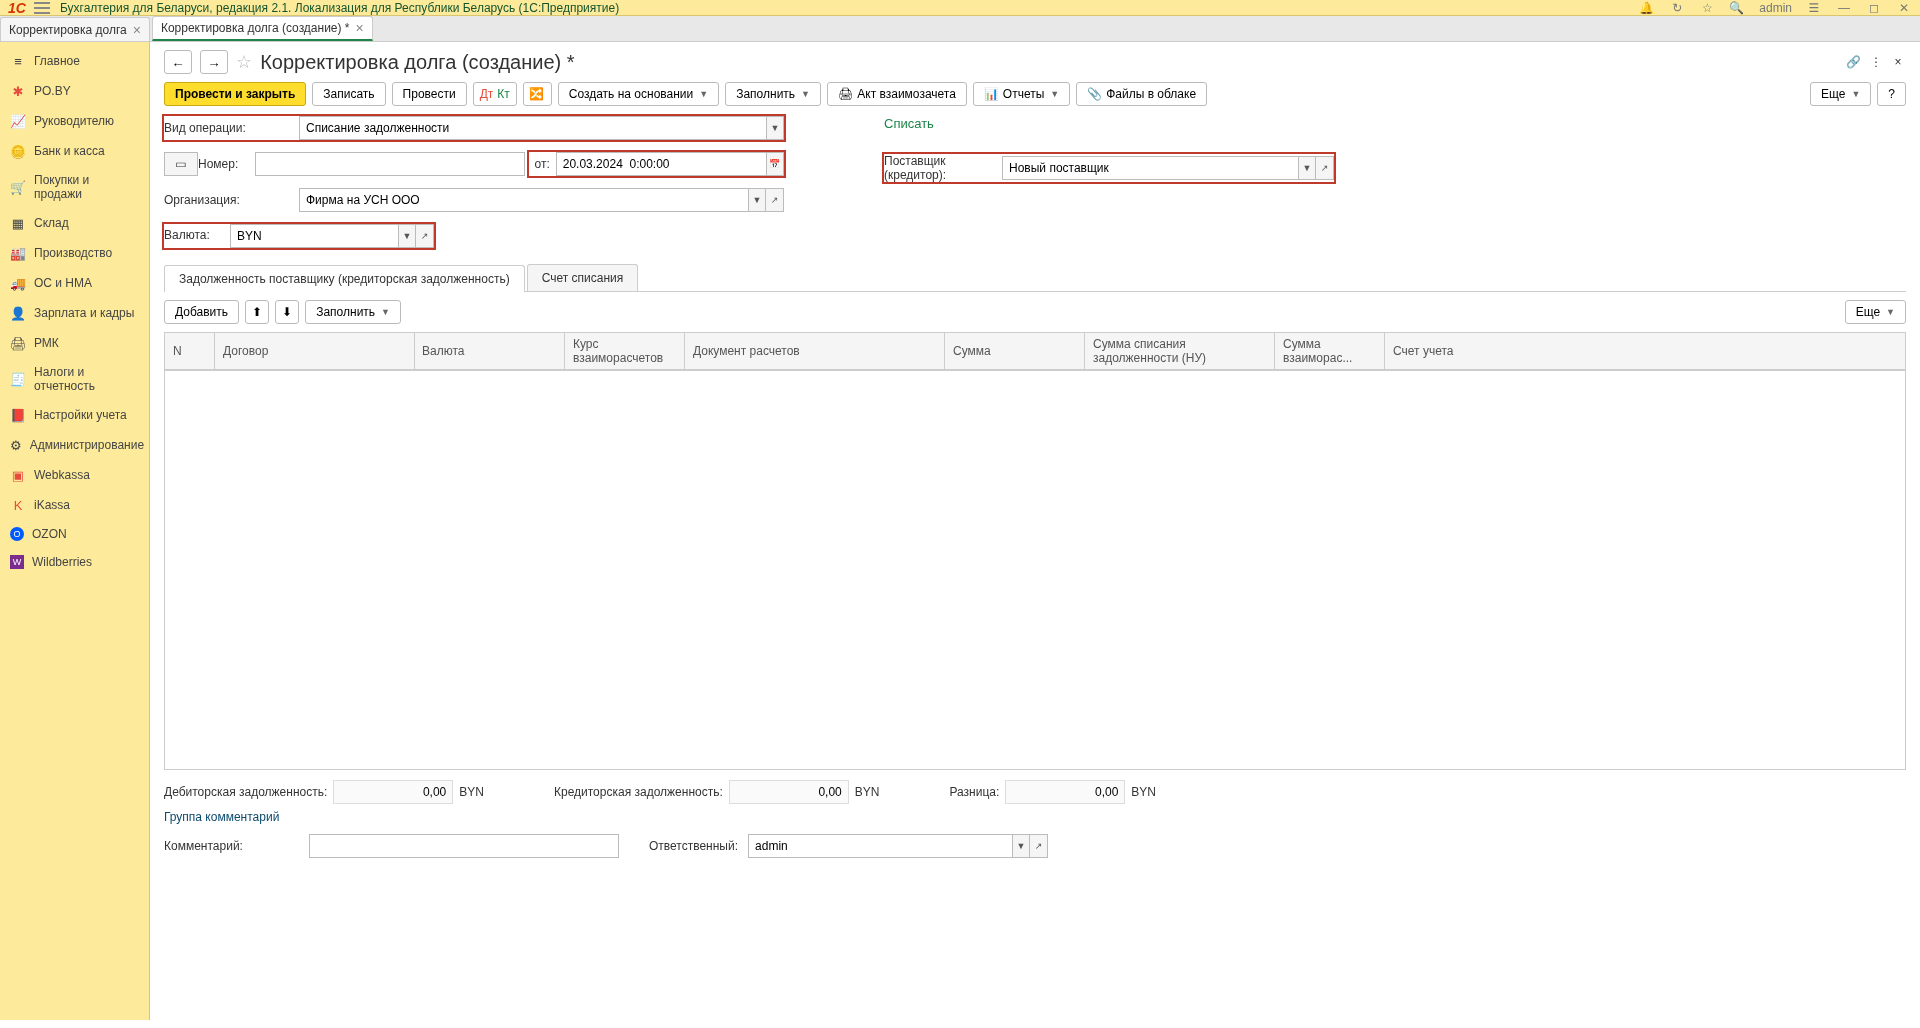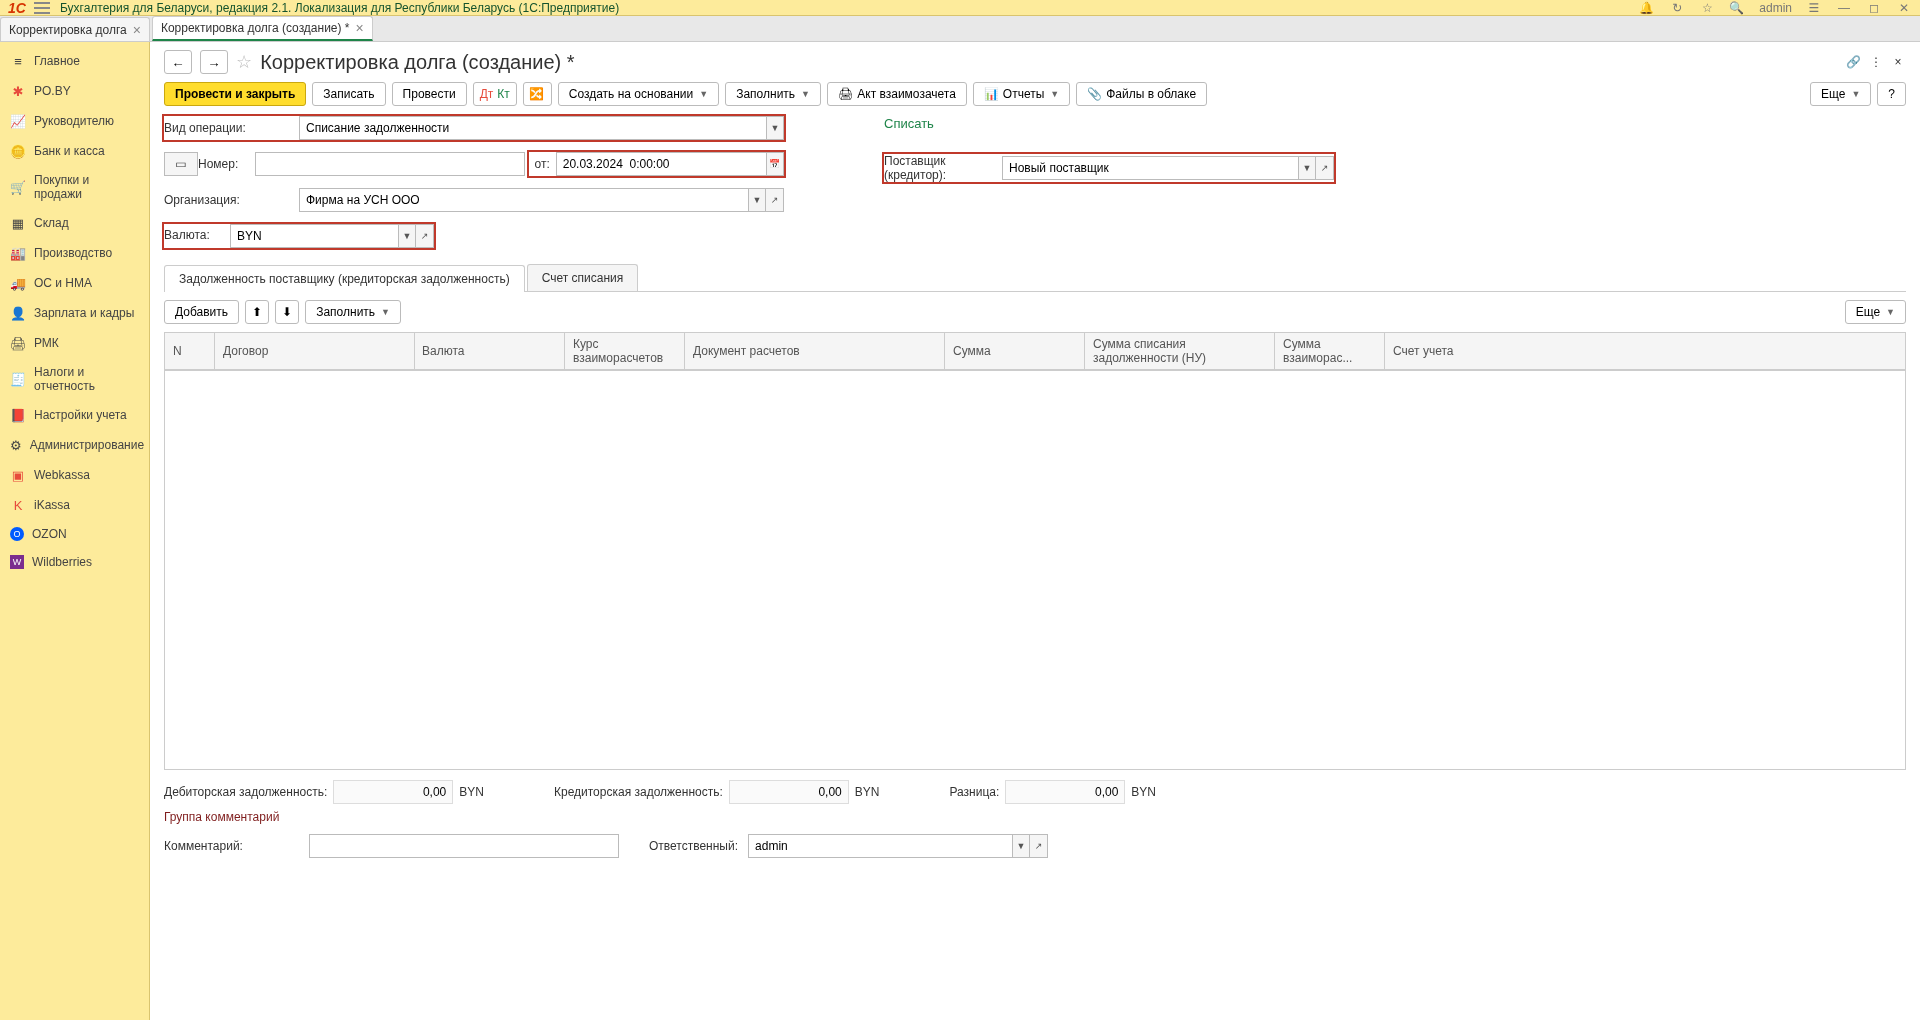--- a/index.html
+++ b/index.html
@@ -52,21 +52,21 @@
 .subtabs { display: flex; border-bottom: 1px solid #ccc; margin-top: 10px; }
 .subtab { padding: 6px 14px; border: 1px solid #ccc; border-bottom: none; background: #f5f5f5; cursor: pointer; margin-right: 2px; border-radius: 3px 3px 0 0; }
 .subtab.active { background: #fff; position: relative; top: 1px; }
 .tab-toolbar { display: flex; gap: 6px; margin: 8px 0; align-items: center; }
 .table { width: 100%; border-collapse: collapse; }
 .table th { text-align: left; padding: 4px 8px; border: 1px solid #ccc; background: #f5f5f5; font-weight: normal; color: #555; font-size: 12px; }
 .table-body { border: 1px solid #ccc; height: 400px; }
 .footer-row { display: flex; align-items: center; gap: 10px; margin-top: 10px; }
 .footer-field { display: flex; align-items: center; gap: 6px; }
 .ro-input { height: 24px; border: 1px solid #ddd; background: #fafafa; text-align: right; padding: 0 6px; width: 120px; font-size: 12px; }
-.group-link { color: #7f1d1d; cursor: pointer; margin-top: 6px; display: inline-block; }
+.group-link { color: #0c4a6e; cursor: pointer; margin-top: 6px; display: inline-block; }
 .input-sm { width: 34px; height: 24px; border: 1px solid #bbb; background: #f5f5f5; display: flex; align-items: center; justify-content: center; }
 </style>
 </head>
 <body>
 
 <div class="topbar">
   <span class="logo">1C</span>
   <div class="hamburger">
       <span></span>
     </div>

